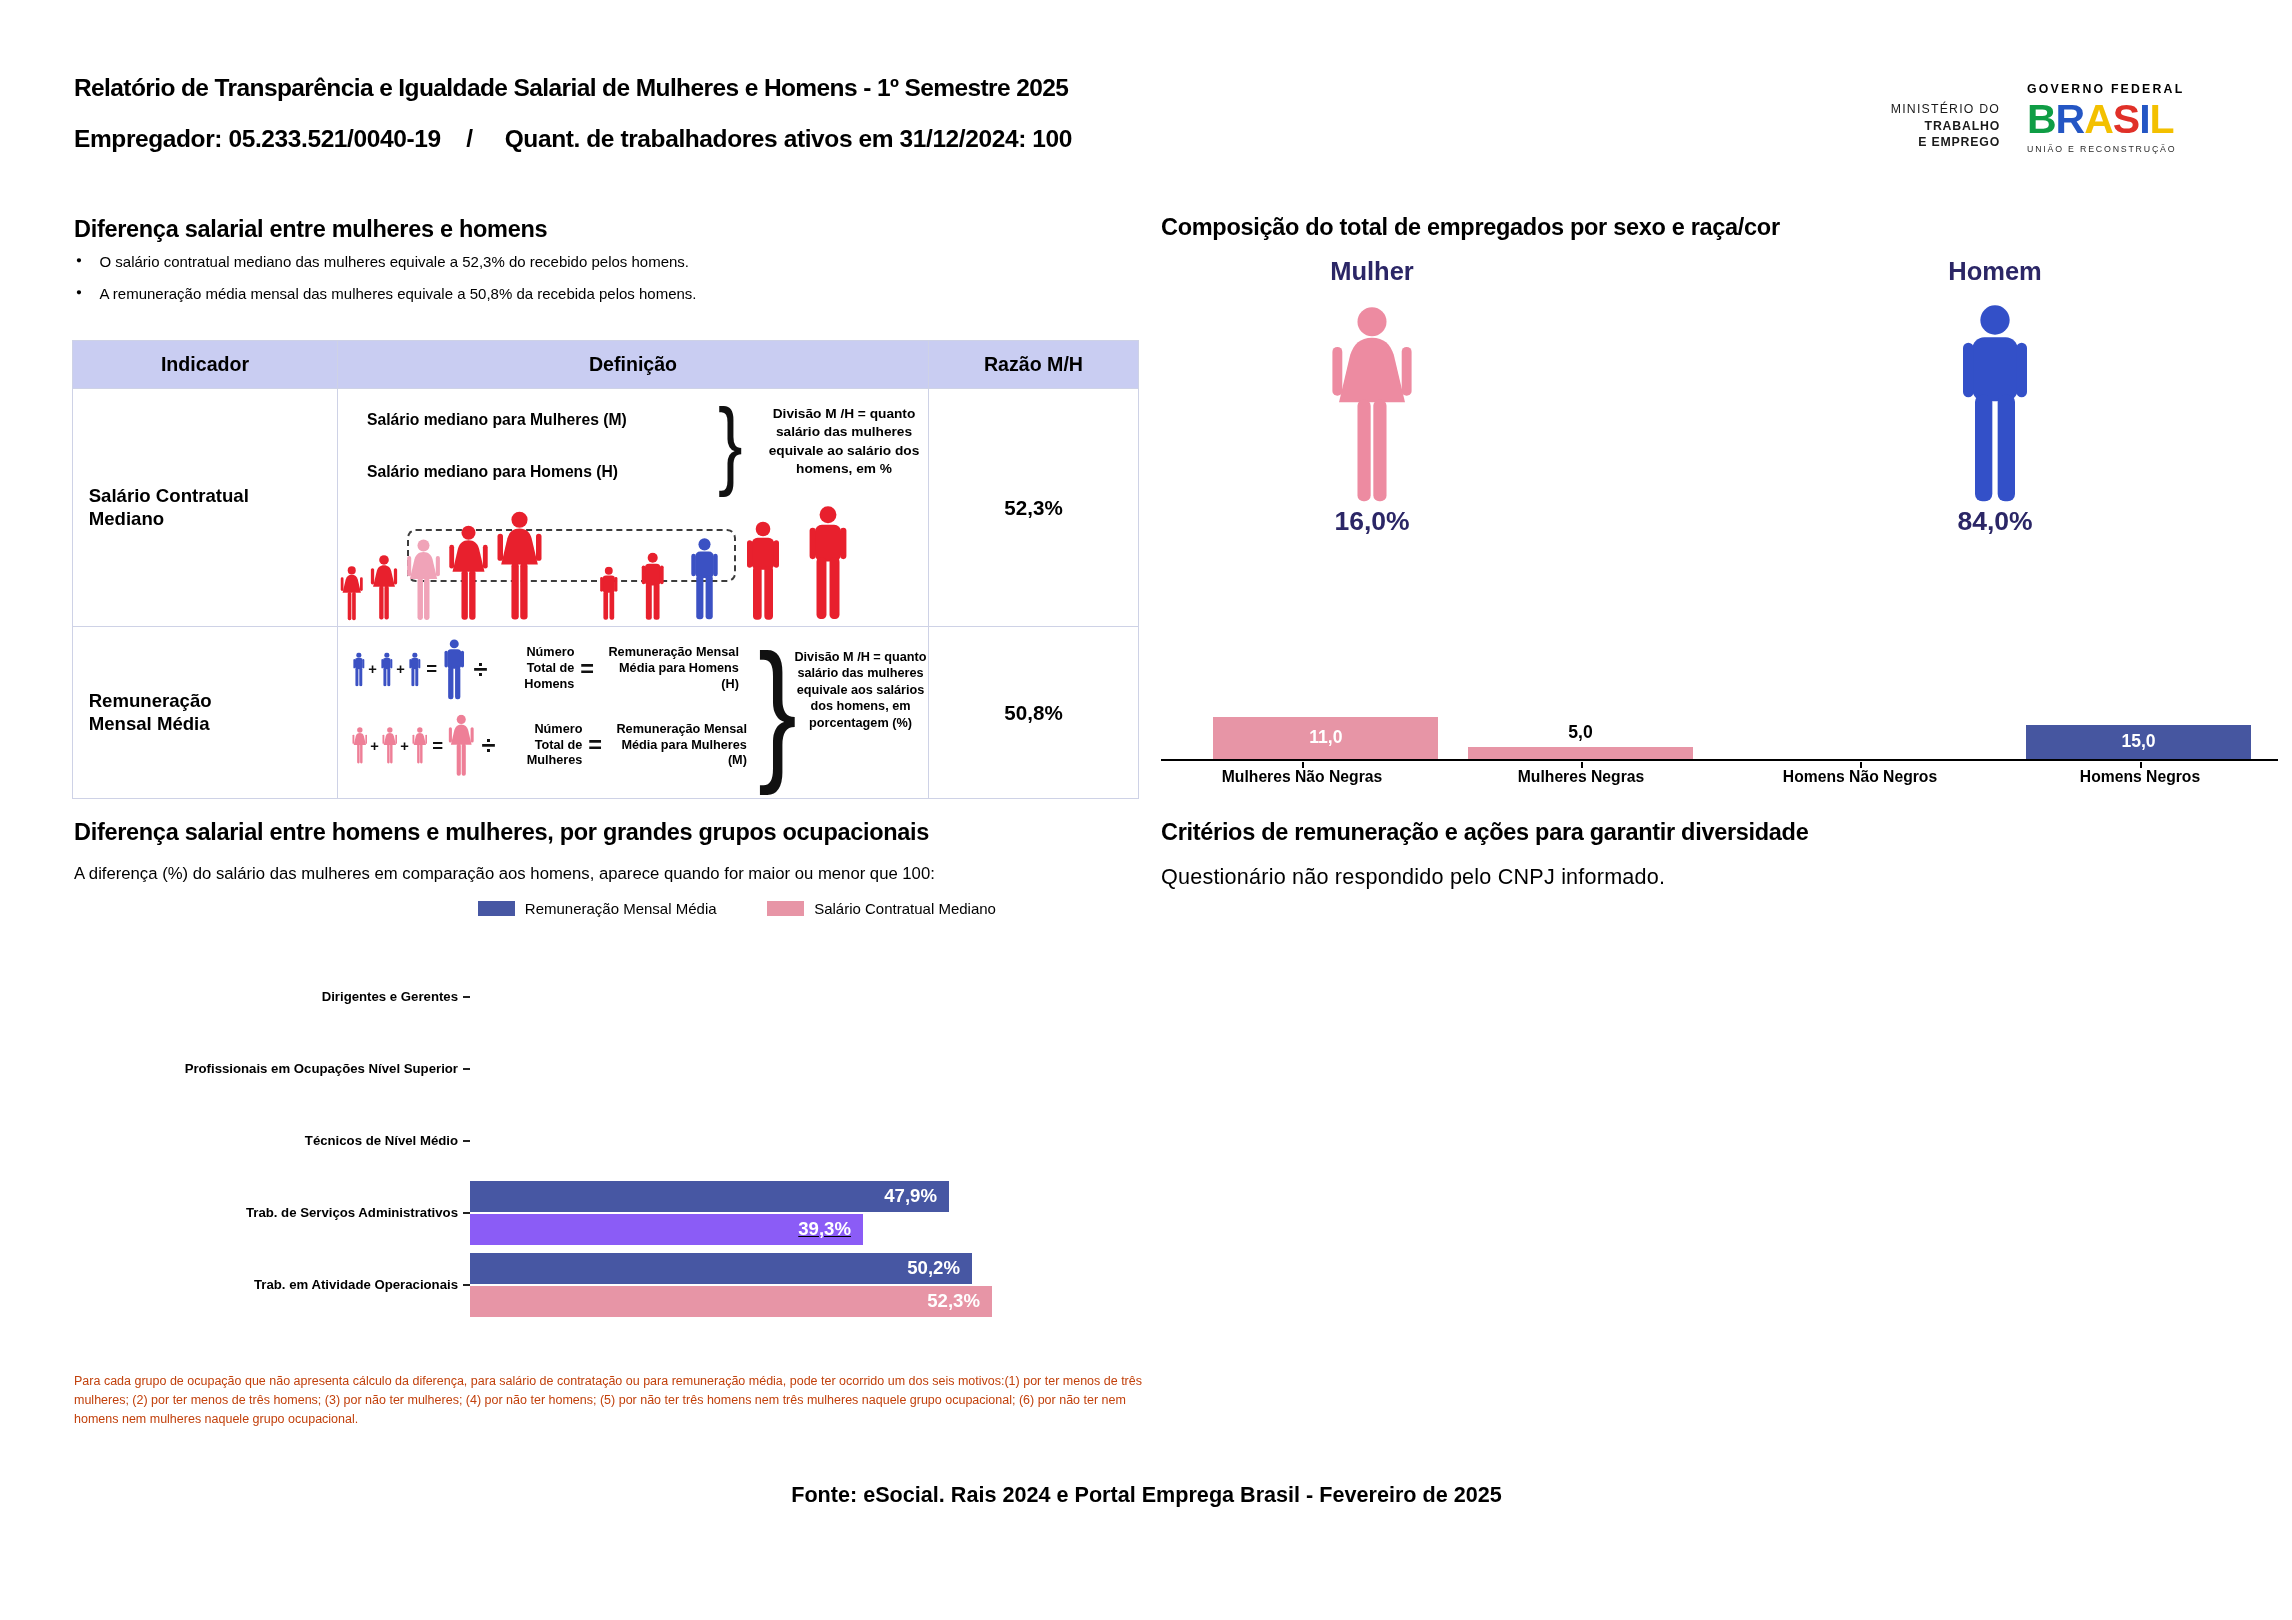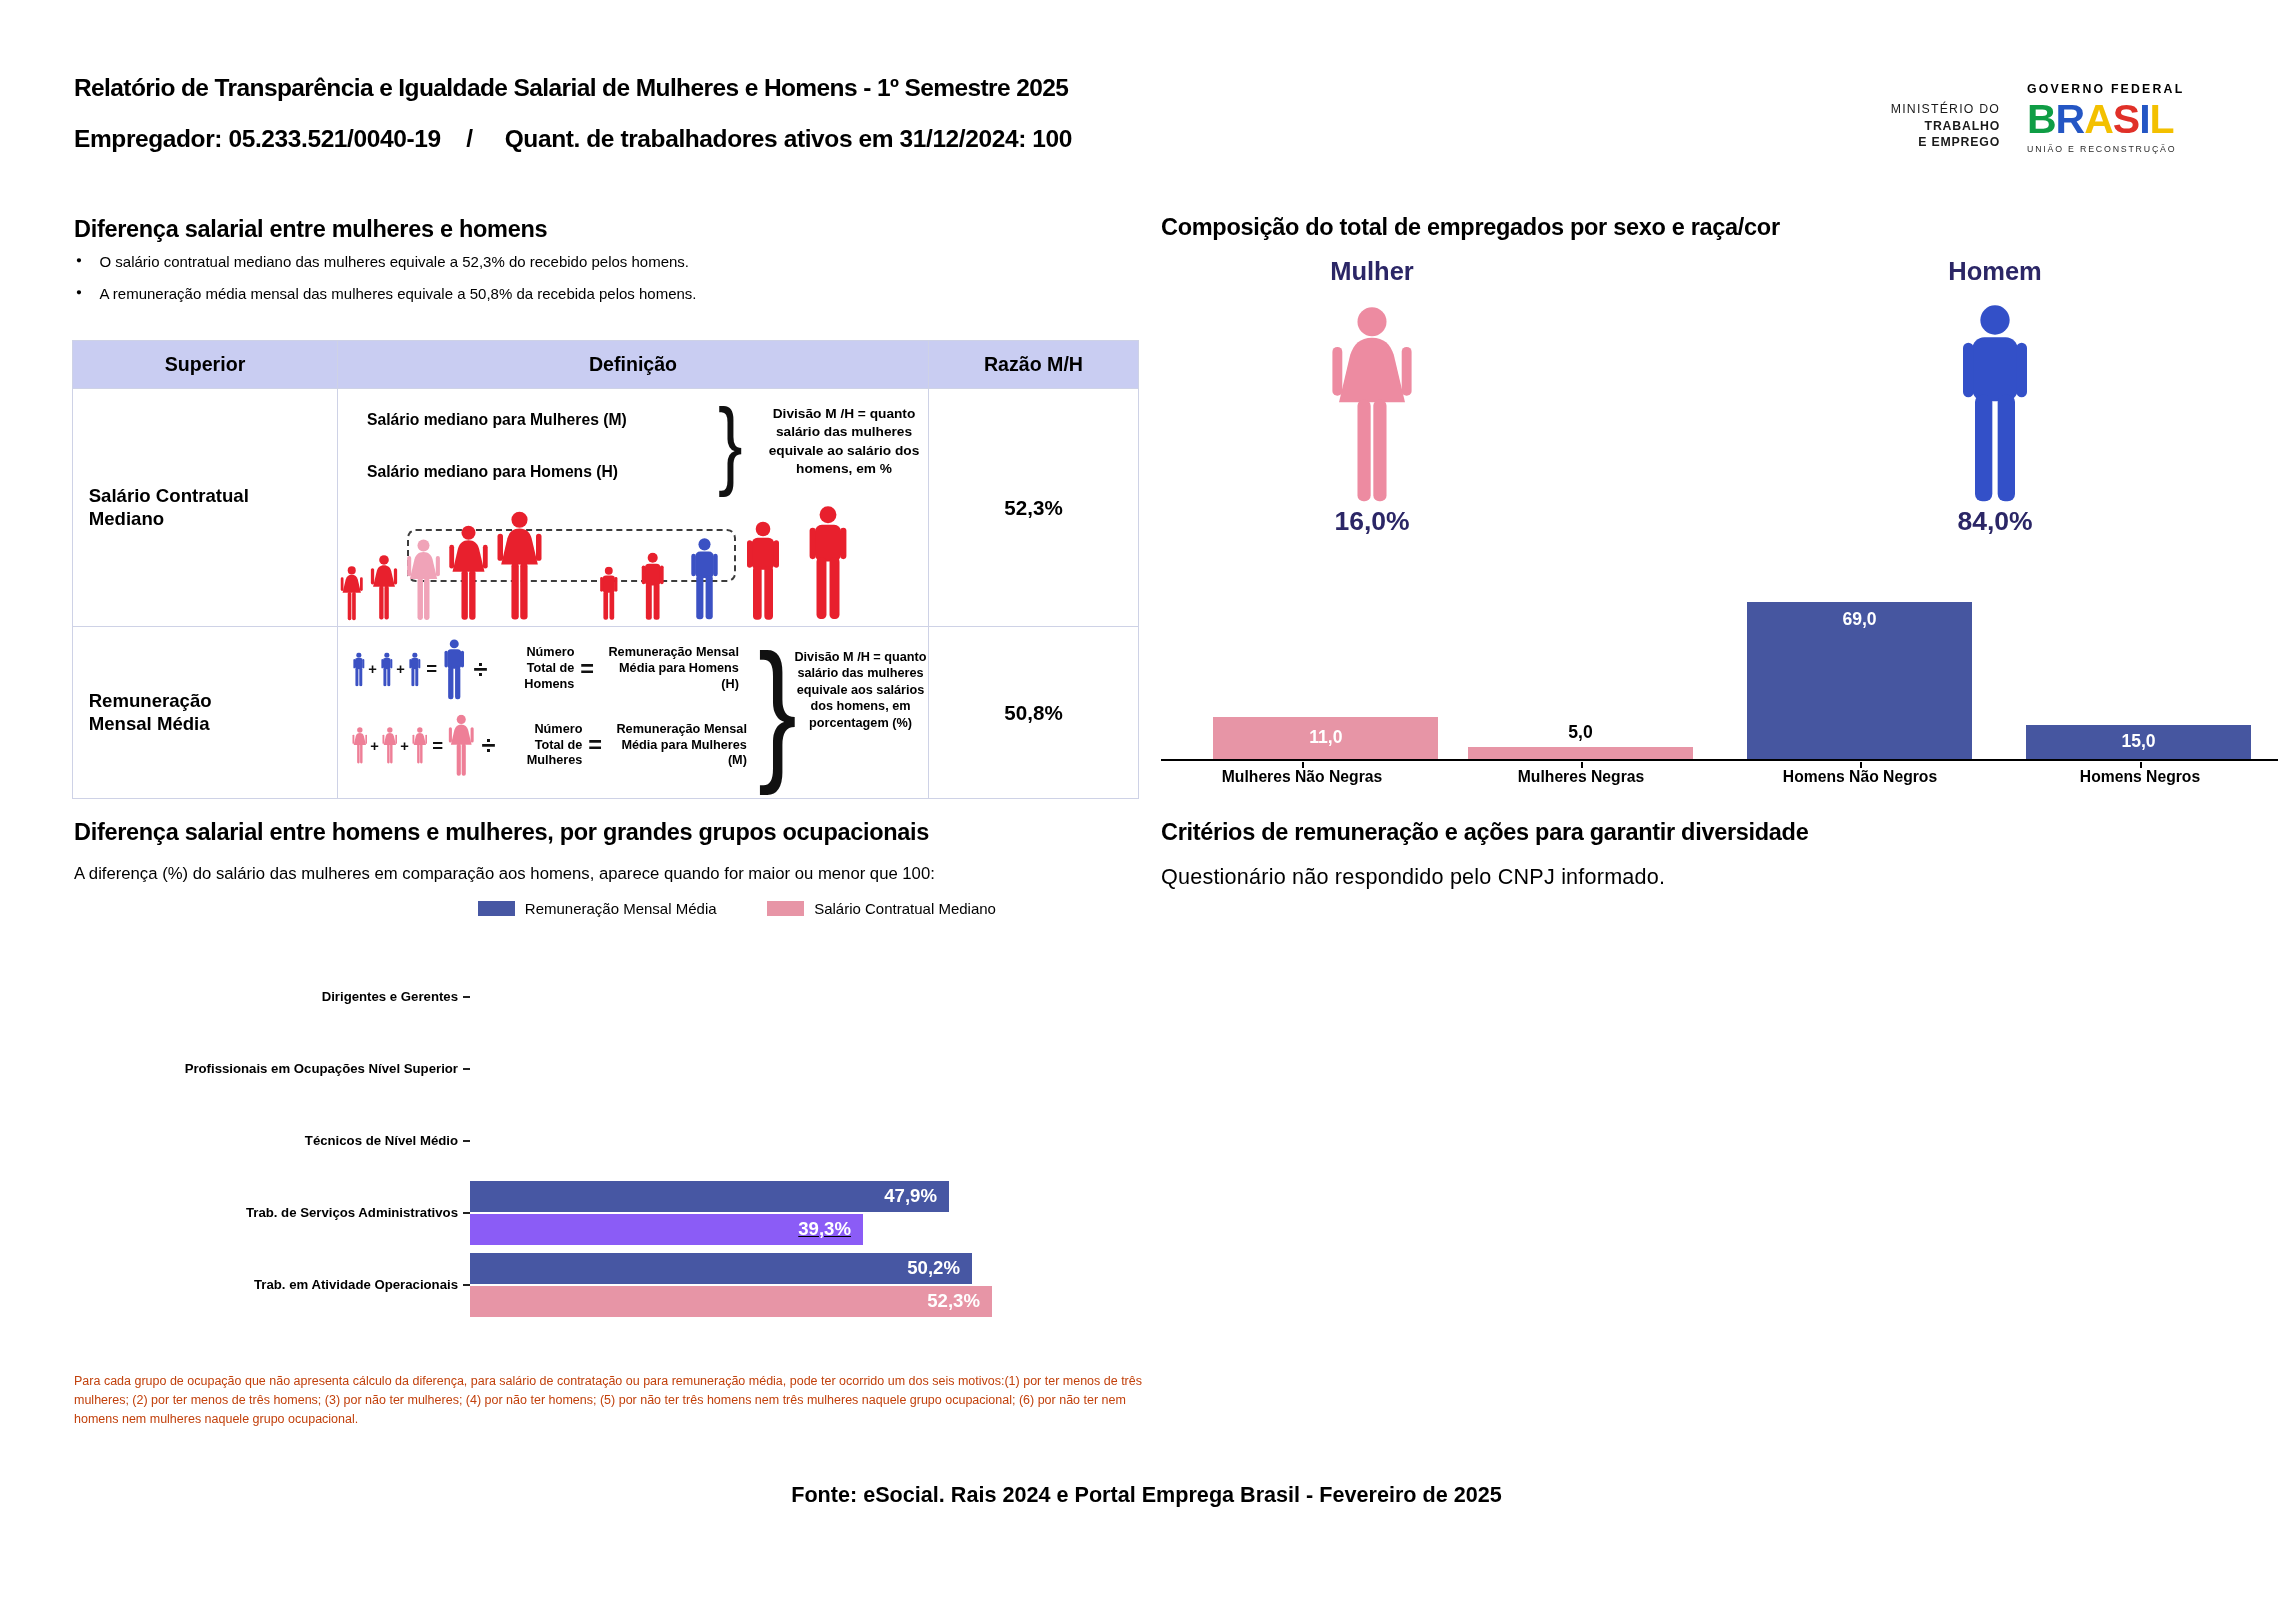--- a/index.html
+++ b/index.html
@@ -143,21 +143,21 @@
   </ul>
 
   <table class="def-table">
     <colgroup>
         <col class="col-ind">
         <col class="col-def">
         <col class="col-ratio">
       </colgroup>
     <thead>
       <tr>
-        <th>Superior</th>
+        <th>Indicador</th>
         <th>Definição</th>
         <th>Razão M/H</th>
       </tr>
     </thead>
     <tbody>
       <tr class="def-row1">
         <td class="cell-ind">
           <span class="w1">Salário Contratual Mediano</span>
         </td>
         <td class="cell-def">
@@ -270,23 +270,20 @@
   <div class="comp-pct" style="left:1372px;top:506px;">16,0%</div>
   <div class="comp-pct" style="left:1995px;top:506px;">84,0%</div>
 
   <div class="vplot" id="vplot">
       <div class="vbar" style="left: 27.4px; height: 42px; background: rgb(231, 149, 166); margin-left: 25px;">
         <span class="vbar-label" style="color: rgb(255, 255, 255); top: 50%; transform: translateY(-52%);">11,0</span>
       </div>
       <div class="vbar" style="left: 307px; height: 11.8px; background: rgb(231, 149, 166);">
         <span class="vbar-label" style="color: rgb(0, 0, 0); bottom: 15.7px;">5,0</span>
       </div>
-      <div class="vbar" style="left: 586px; height: 157px; background: rgb(70, 86, 160);">
-        <span class="vbar-label" style="color: rgb(255, 255, 255); top: 6.9px;">69,0</span>
-      </div>
       <div class="vbar" style="left: 865px; height: 34px; background: rgb(70, 86, 160);">
         <span class="vbar-label" style="color: rgb(255, 255, 255); top: 50%; transform: translateY(-52%);">15,0</span>
       </div>
     </div>
   <div id="vchart-extras">
       <div class="vtick" style="left: 1302px;"></div>
       <div class="vcat" style="left: 1302px;">Mulheres Não Negras</div>
       <div class="vtick" style="left: 1581px;"></div>
       <div class="vcat" style="left: 1581px;">Mulheres Negras</div>
       <div class="vtick" style="left: 1860px;"></div>

